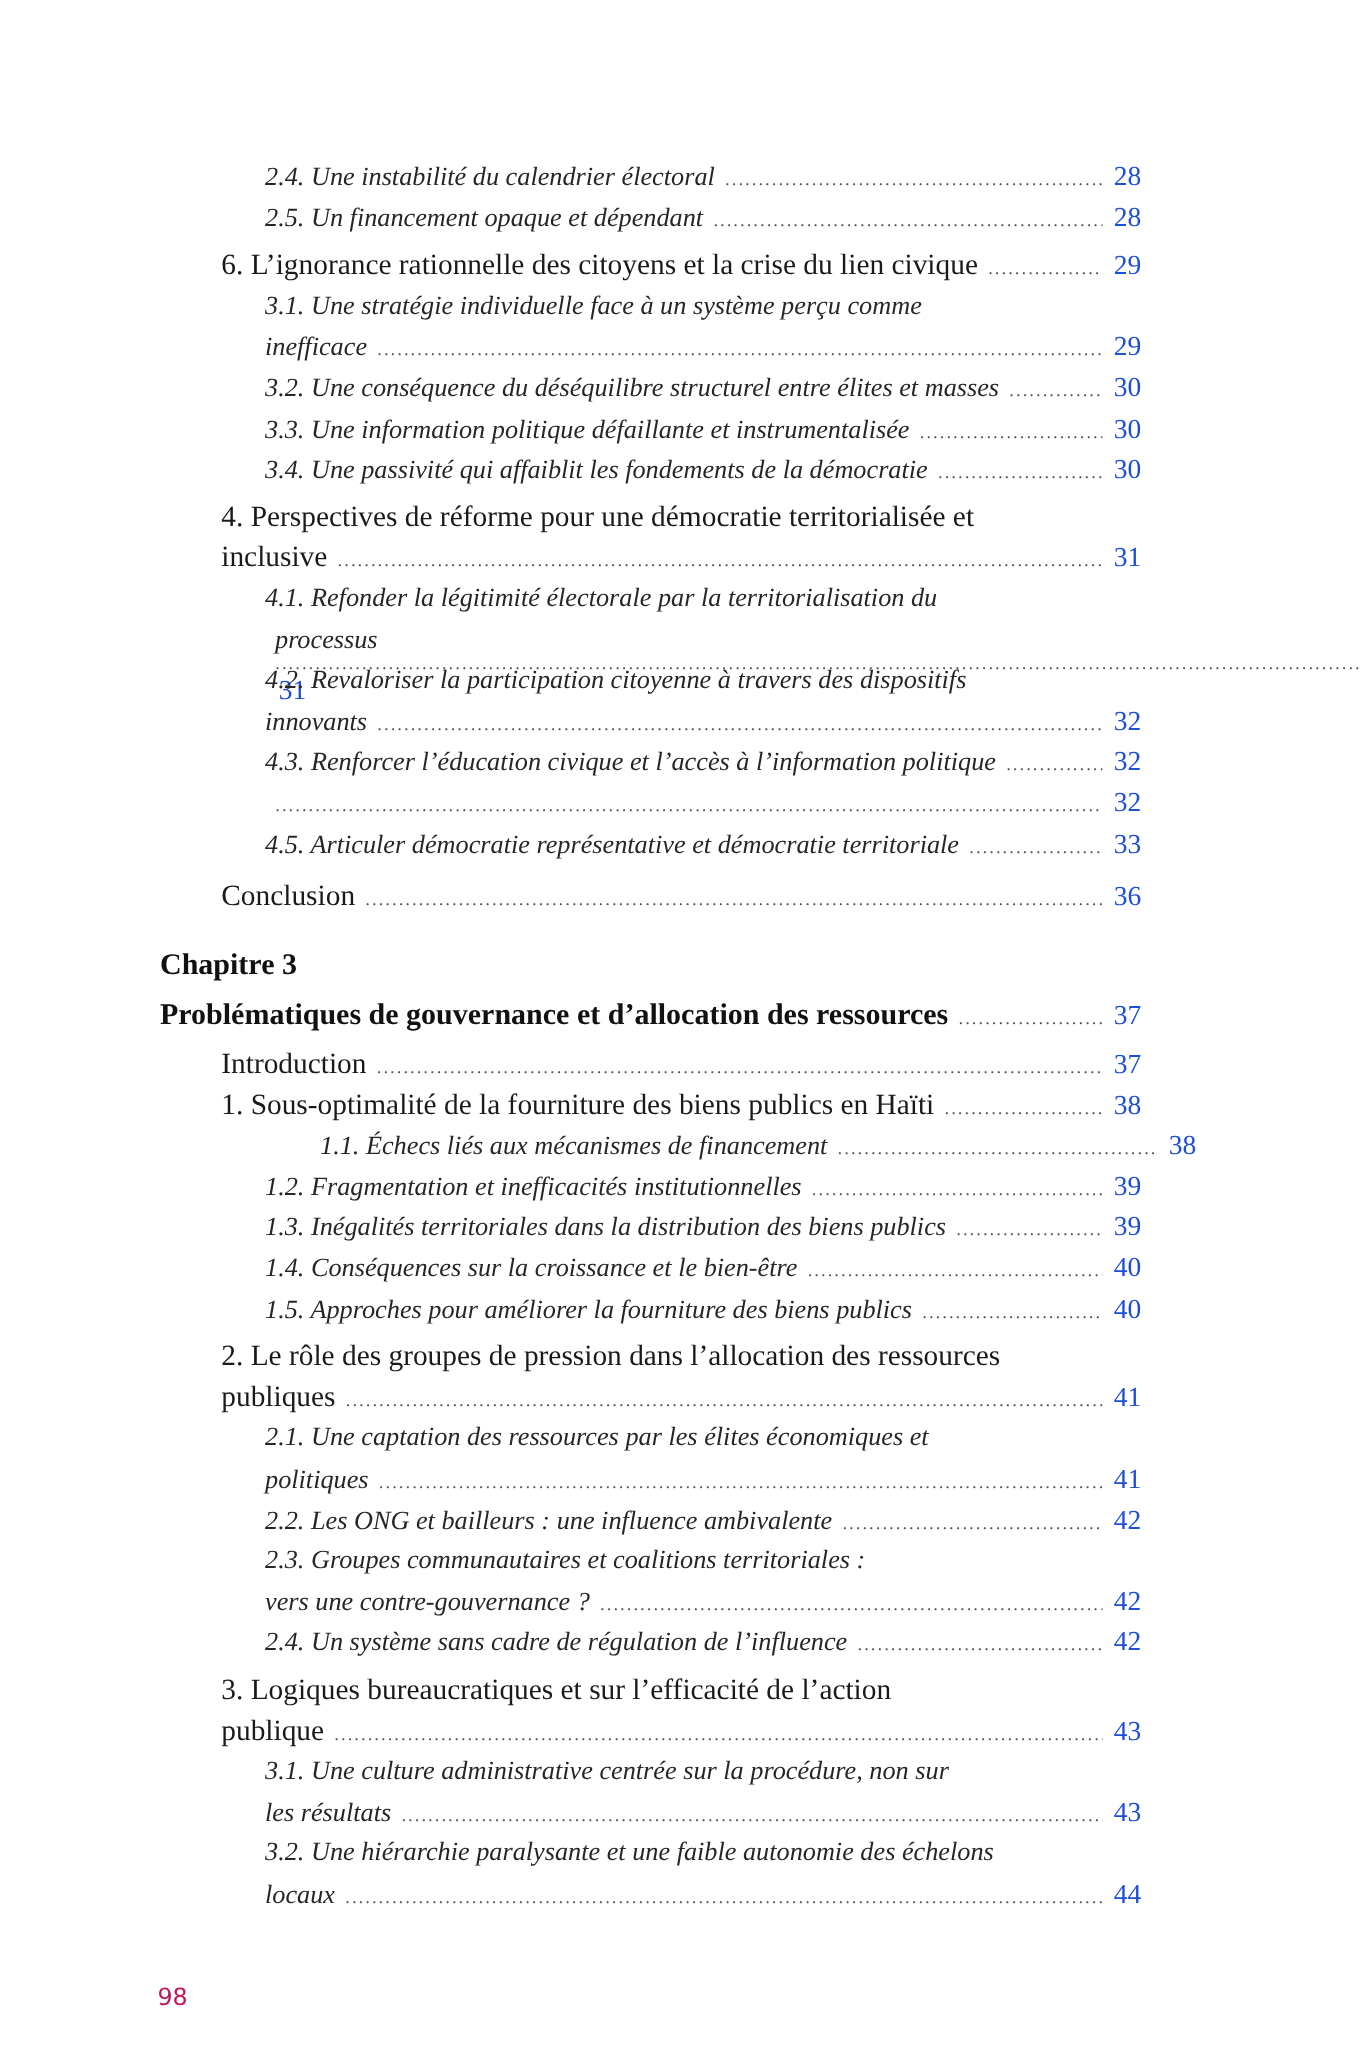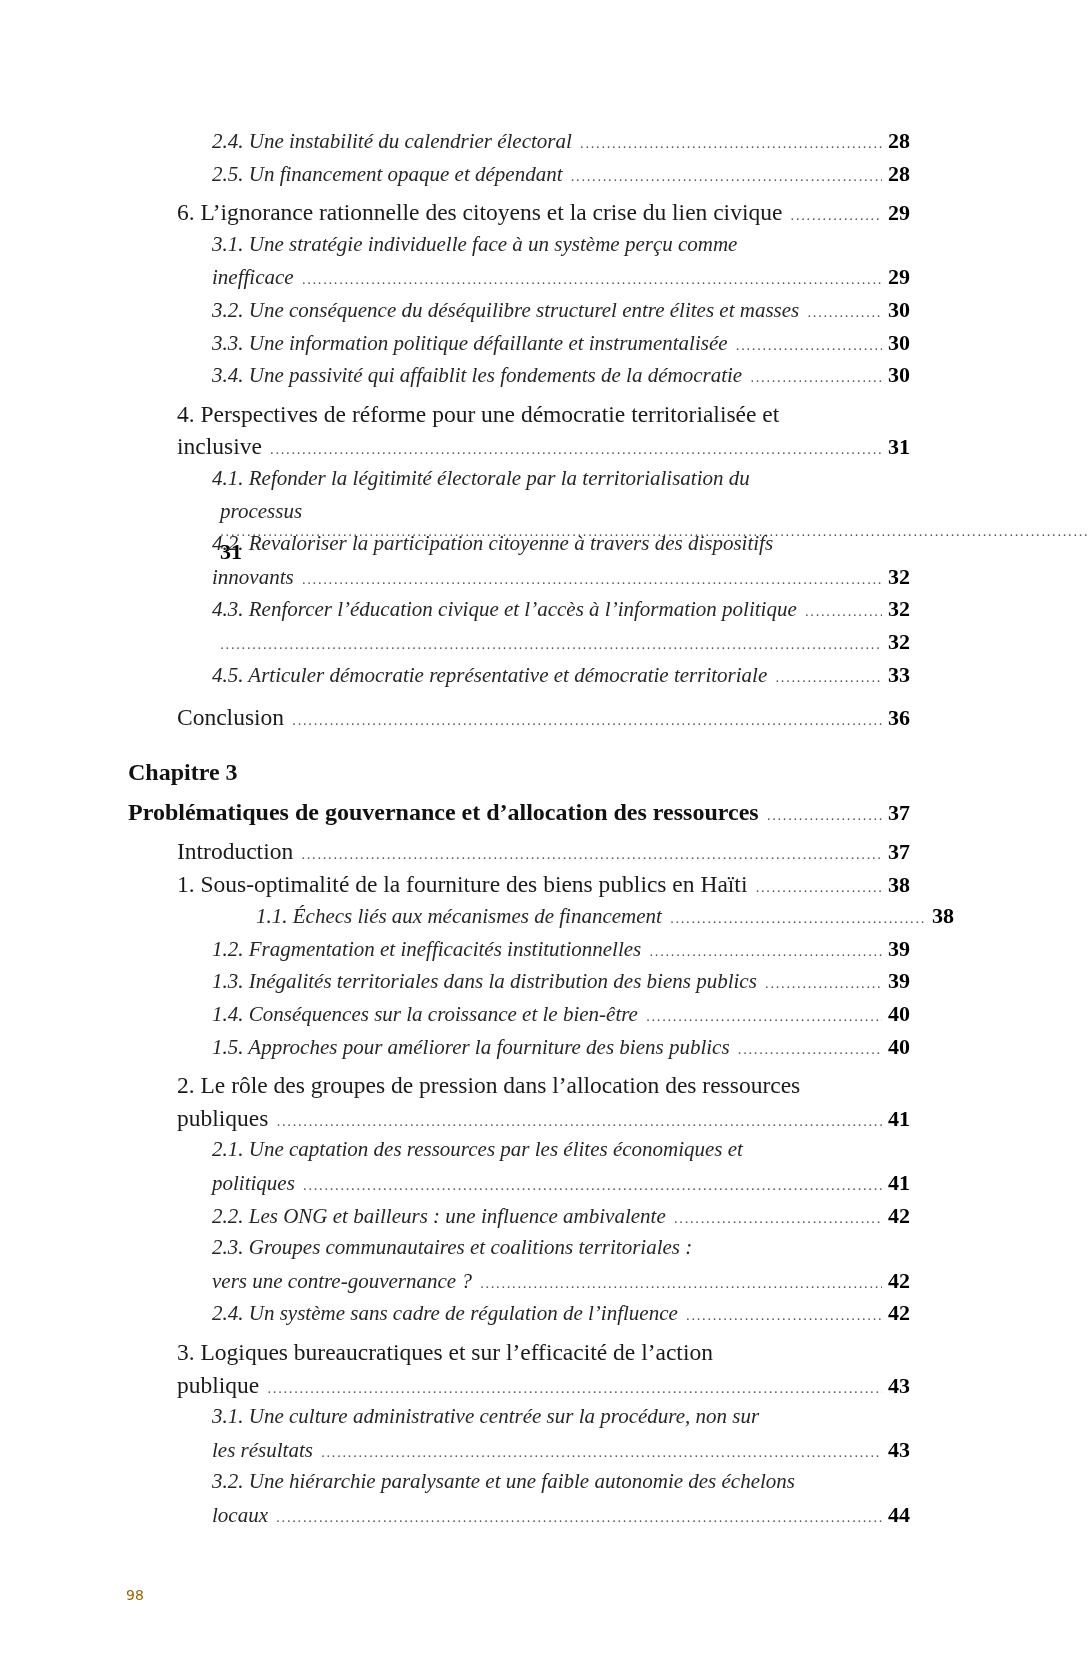--- a/index.html
+++ b/index.html
@@ -5,27 +5,27 @@
   html, body { margin: 0; padding: 0; background: #ffffff; }
   body { width: 1090px; height: 1653px; position: relative; overflow: hidden;
          font-family: "DejaVu Serif", "Liberation Serif", serif; color: #1e1e1e; }
   .toc { position: absolute; left: 0; top: 12px; width: 1090px; height: 1653px; }
   .row { position: absolute; display: flex; align-items: baseline; white-space: nowrap; }
   .row .txt { flex: 0 0 auto; }
   .row .leader { flex: 1 1 auto; overflow: hidden; margin: 0 6px 0 8px; color: #555;
                  font-style: normal; font-weight: normal; font-size: 13px; letter-spacing: 1.2px;
                  font-family: "DejaVu Serif", serif; }
   .row .leader::before { content: "...................................................................................................................................................................................................................................................................................................."; }
-  .row .num { flex: 0 0 auto; color: #000000; font-style: normal; font-weight: bold;
-              font-family: "Liberation Serif", serif; font-size: 22px; width: 28px; text-align: left; }
+  .row .num { flex: 0 0 auto; color: #1d4ed8; font-style: normal; font-weight: normal;
+              font-family: "Liberation Serif", serif; font-size: 22px; width: 28px; text-align: center; }
   .row.sub { font-family: "Liberation Serif", serif; font-style: italic; font-size: 21px; color: #262626; }
   .row.sec { font-family: "Liberation Serif", serif; font-size: 23.5px; color: #1a1a1a; }
   .row.chapter { font-family: "Liberation Serif", serif; font-weight: bold; font-size: 24px; color: #111; }
   .page-number { position: absolute; left: 126px; top: 1587px; font-family: "DejaVu Sans", sans-serif;
-                 font-size: 14px; color: #a16207; }
+                 font-size: 19px; color: #be185d; }
 </style>
 </head>
 <body>
 
 <div class="toc" id="toc">
     <div class="row sub" style="left: 212px; top: 116px; width: 704px;">
       <span class="txt">2.4. Une instabilité du calendrier électoral</span>
       <span class="leader"></span>
       <span class="num">28</span>
     </div>

